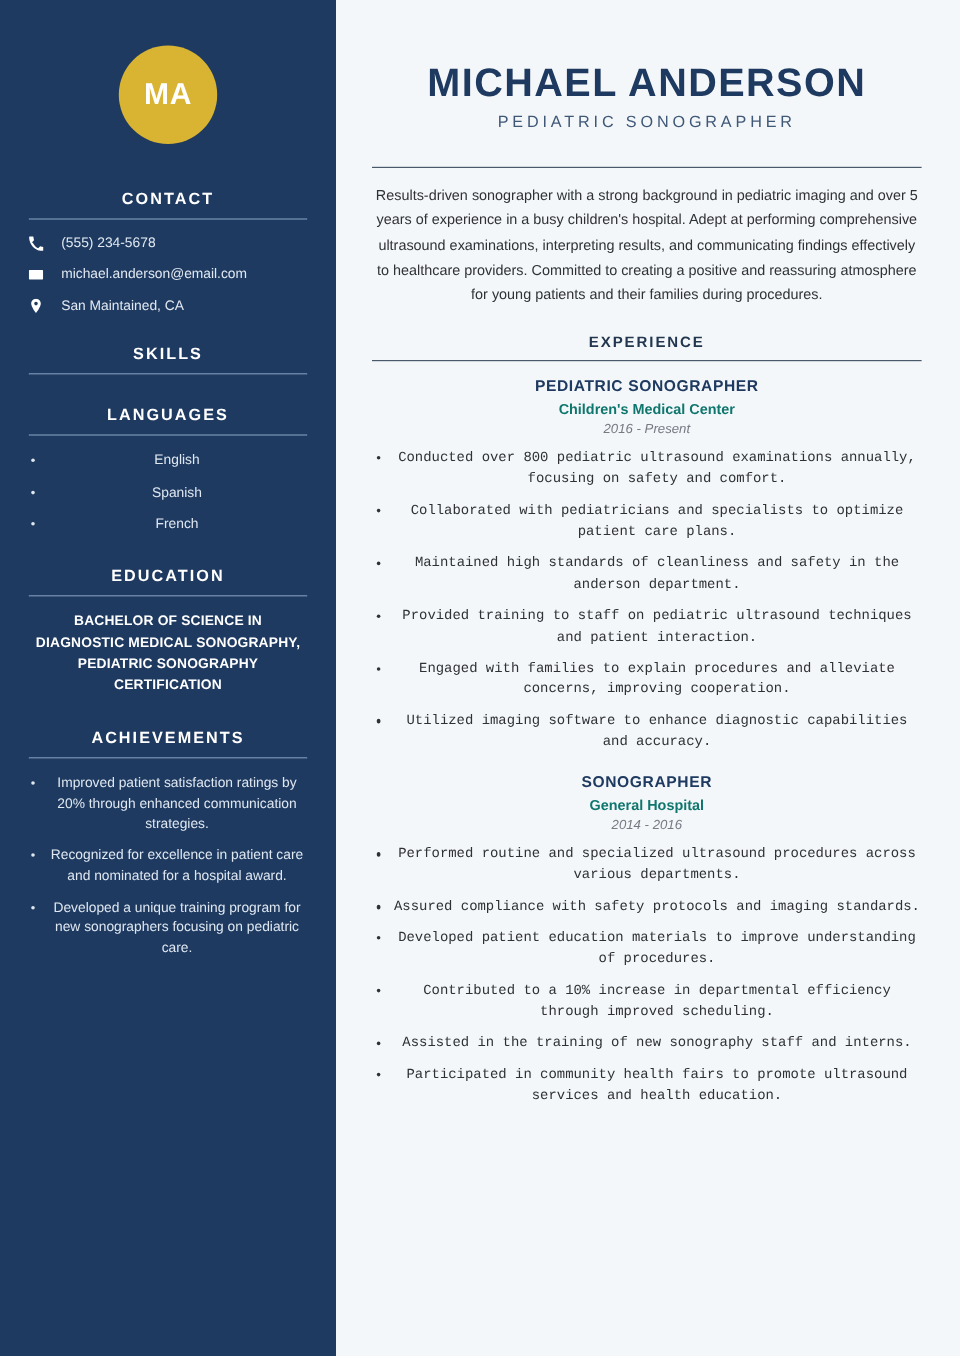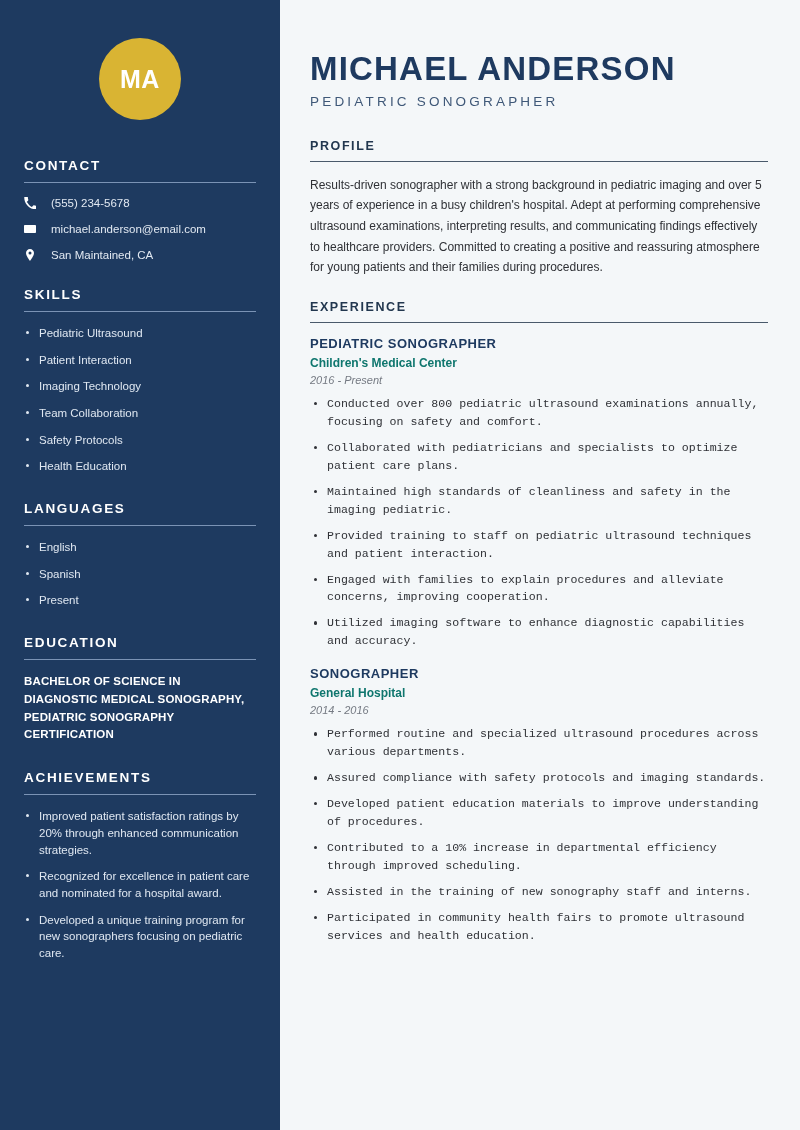--- a/index.html
+++ b/index.html
@@ -13,20 +13,21 @@
     font-family: "Liberation Sans", sans-serif;
     -webkit-font-smoothing: antialiased;
   }
   .resume {
     position: relative;
     width: 800px;
     height: 1130px;
     display: flex;
     overflow: hidden;
     background: #f4f7f9;
+    text-align: center;
   }
 
   
   .sidebar {
     width: 280px;
     min-width: 280px;
     background: #1e3a60;
     color: #ffffff;
     padding: 0 24px;
     box-sizing: border-box;
@@ -248,37 +249,29 @@
               <path d="M12 0C7.6 0 4 3.6 4 8c0 6 8 16 8 16s8-10 8-16c0-4.4-3.6-8-8-8zm0 11a3 3 0 110-6 3 3 0 010 6z"></path>
             </svg>
         </span>
         <span>San Maintained, CA</span>
       </div>
     </section>
 
     <section class="side-section">
       <h2 class="side-heading">SKILLS</h2>
       <div class="side-rule"></div>
-      <ul class="side-list">
-        <li>Pediatric Ultrasound</li>
-        <li>Patient Interaction</li>
-        <li>Imaging Technology</li>
-        <li>Team Collaboration</li>
-        <li>Safety Protocols</li>
-        <li>Health Education</li>
-      </ul>
     </section>
 
     <section class="side-section">
       <h2 class="side-heading">LANGUAGES</h2>
       <div class="side-rule"></div>
       <ul class="side-list">
         <li>English</li>
         <li>Spanish</li>
-        <li>Present</li>
+        <li>French</li>
       </ul>
     </section>
 
     <section class="side-section">
       <h2 class="side-heading">EDUCATION</h2>
       <div class="side-rule"></div>
       <div class="edu-text">BACHELOR OF SCIENCE IN DIAGNOSTIC MEDICAL SONOGRAPHY, PEDIATRIC SONOGRAPHY CERTIFICATION</div>
     </section>
 
     <section class="side-section">
@@ -292,37 +285,36 @@
     </section>
 
   </aside>
 
   <main class="main">
 
     <h1 class="name">MICHAEL ANDERSON</h1>
     <div class="role">PEDIATRIC SONOGRAPHER</div>
 
     <section class="main-section">
-      <h2 class="main-heading">PROFILE</h2>
       <div class="main-rule"></div>
       <p class="profile-text">Results-driven sonographer with a strong background in pediatric imaging and over 5 years of experience in a busy children's hospital. Adept at performing comprehensive ultrasound examinations, interpreting results, and communicating findings effectively to healthcare providers. Committed to creating a positive and reassuring atmosphere for young patients and their families during procedures.</p>
     </section>
 
     <section class="main-section">
       <h2 class="main-heading">EXPERIENCE</h2>
       <div class="main-rule"></div>
 
       <div class="job">
         <div class="job-title">PEDIATRIC SONOGRAPHER</div>
         <div class="job-company">Children's Medical Center</div>
         <div class="job-dates">2016 - Present</div>
         <ul class="job-bullets">
           <li>Conducted over 800 pediatric ultrasound examinations annually, focusing on safety and comfort.</li>
           <li>Collaborated with pediatricians and specialists to optimize patient care plans.</li>
-          <li>Maintained high standards of cleanliness and safety in the imaging pediatric.</li>
+          <li>Maintained high standards of cleanliness and safety in the anderson department.</li>
           <li>Provided training to staff on pediatric ultrasound techniques and patient interaction.</li>
           <li>Engaged with families to explain procedures and alleviate concerns, improving cooperation.</li>
           <li>Utilized imaging software to enhance diagnostic capabilities and accuracy.</li>
         </ul>
       </div>
 
       <div class="job">
         <div class="job-title">SONOGRAPHER</div>
         <div class="job-company">General Hospital</div>
         <div class="job-dates">2014 - 2016</div>

